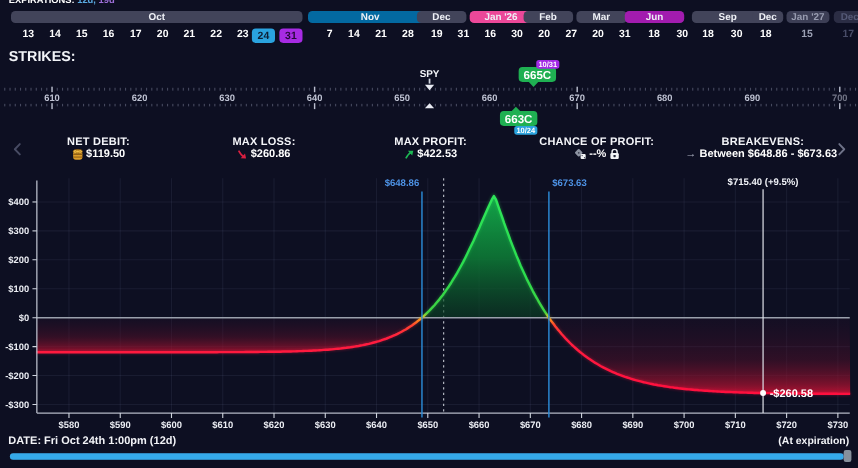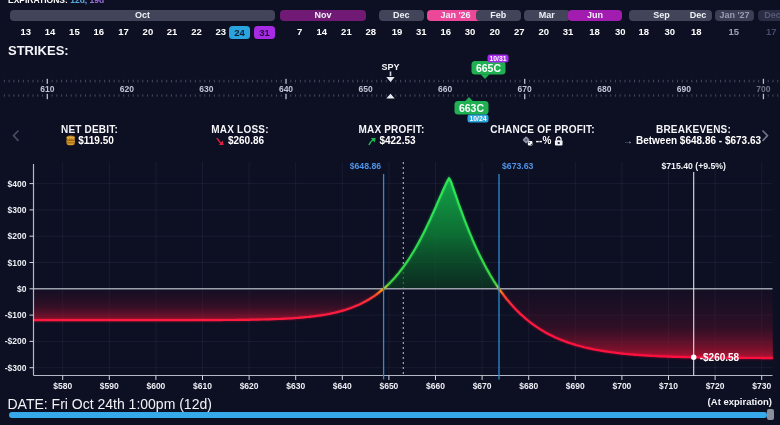--- a/index.html
+++ b/index.html
@@ -1,24 +1,24 @@
 <!DOCTYPE html>
 <html><head><meta charset="utf-8"><style>
 *{margin:0;padding:0;box-sizing:border-box}
 html,body{width:780px;height:425px;background:#0d0f22;overflow:hidden;font-family:"Liberation Sans",sans-serif;position:relative}
 .mp{position:absolute;top:10px;height:11px;border-radius:4px;font-size:9px;font-weight:700;text-align:center;line-height:11.5px}
 .dt{position:absolute;top:26px;width:24px;height:12px;font-size:9.5px;font-weight:700;text-align:right;line-height:12px}
 .dpill{position:absolute;top:25.5px;width:21.5px;height:13px;border-radius:3.5px;font-size:9.5px;font-weight:700;text-align:center;line-height:13.5px}
 .slab{position:absolute;top:123.5px;transform:translateX(-50%);white-space:nowrap;font-size:10px;font-weight:700;color:#f4f5f9;letter-spacing:0.2px}
-.sval{position:absolute;top:134.5px;transform:translateX(-50%);white-space:nowrap;font-size:10px;font-weight:700;color:#ffffff;display:flex;align-items:flex-end;gap:3px}
+.sval{position:absolute;top:134.5px;transform:translateX(-50%);white-space:nowrap;font-size:10px;font-weight:700;color:#ffffff;display:flex;align-items:center;gap:3px}
 </style></head>
 <body>
 <div style="position:absolute;top:-5px;left:8px;font-size:8.5px;font-weight:700;color:#fff;white-space:nowrap">EXPIRATIONS: <span style="color:#5aa9e0">12d,</span> <span style="color:#9d6fd8">19d</span></div>
 <div class="mp" style="left:10px;width:265px;background:#42445a;color:#eef0f6">Oct</div>
-<div class="mp" style="left:280px;width:86px;background:#701a75;color:#eef0f6">Nov</div>
+<div class="mp" style="left:280px;width:113px;background:#0369a1;color:#eef0f6">Nov</div>
 <div class="mp" style="left:378.5px;width:45.5px;background:#42445a;color:#eef0f6">Dec</div>
 <div class="mp" style="left:427px;width:57px;background:#ec4899;color:#eef0f6">Jan '26</div>
 <div class="mp" style="left:475.5px;width:45.5px;background:#42445a;color:#eef0f6">Feb</div>
 <div class="mp" style="left:524px;width:45.5px;background:#42445a;color:#eef0f6">Mar</div>
 <div class="mp" style="left:568px;width:54px;background:#a21caf;color:#eef0f6">Jun</div>
 <div class="mp" style="left:629px;width:65px;background:#42445a;color:#eef0f6">Sep</div>
 <div class="mp" style="left:684px;width:28px;background:#42445a;color:#eef0f6">Dec</div>
 <div class="mp" style="left:715px;width:39px;background:#3c3e55;color:#989cb0">Jan '27</div>
 <div class="mp" style="left:757.5px;width:30px;background:#2b2d44;color:#555a77">Dec</div>
 <div class="dt" style="left:7px;color:#ffffff">13</div>
@@ -584,16 +584,16 @@
       <rect x="0.7" y="4.2" width="7.6" height="5.4" rx="1.1" fill="#f2f4f8"></rect>
       <rect x="3.5" y="6" width="2" height="1.9" rx="0.4" fill="#232738"></rect>
     </svg>
   </div>
 <div class="slab" style="left:693.5px">BREAKEVENS:</div>
 <div class="sval" style="left:692px">
     <span style="color:#aeb3c4;font-weight:400">→</span>
     <span>Between $648.86 - $673.63</span>
   </div>
 
-<div style="position:absolute;top:395.5px;left:7.5px;font-size:14px;font-weight:400;color:#f2f3f7">DATE: Fri Oct 24th 1:00pm (12d)</div>
+<div style="position:absolute;top:395.5px;left:7.5px;font-size:10px;font-weight:700;color:#f2f3f7">DATE: Fri Oct 24th 1:00pm (12d)</div>
 <div style="position:absolute;top:396px;right:8px;font-size:9.5px;font-weight:700;color:#f2f3f7">(At expiration)</div>
 <div style="position:absolute;top:412.3px;left:8.5px;width:765.5px;height:5.6px;border-radius:3px;background:#272a40"></div>
 <div style="position:absolute;top:412.3px;left:8.5px;width:758px;height:5.6px;border-radius:3px;background:#35a9e9"></div>
 <div style="position:absolute;top:408.6px;left:766.8px;width:7px;height:11.4px;border-radius:2px;background:#87909c"></div>
 </body></html>

